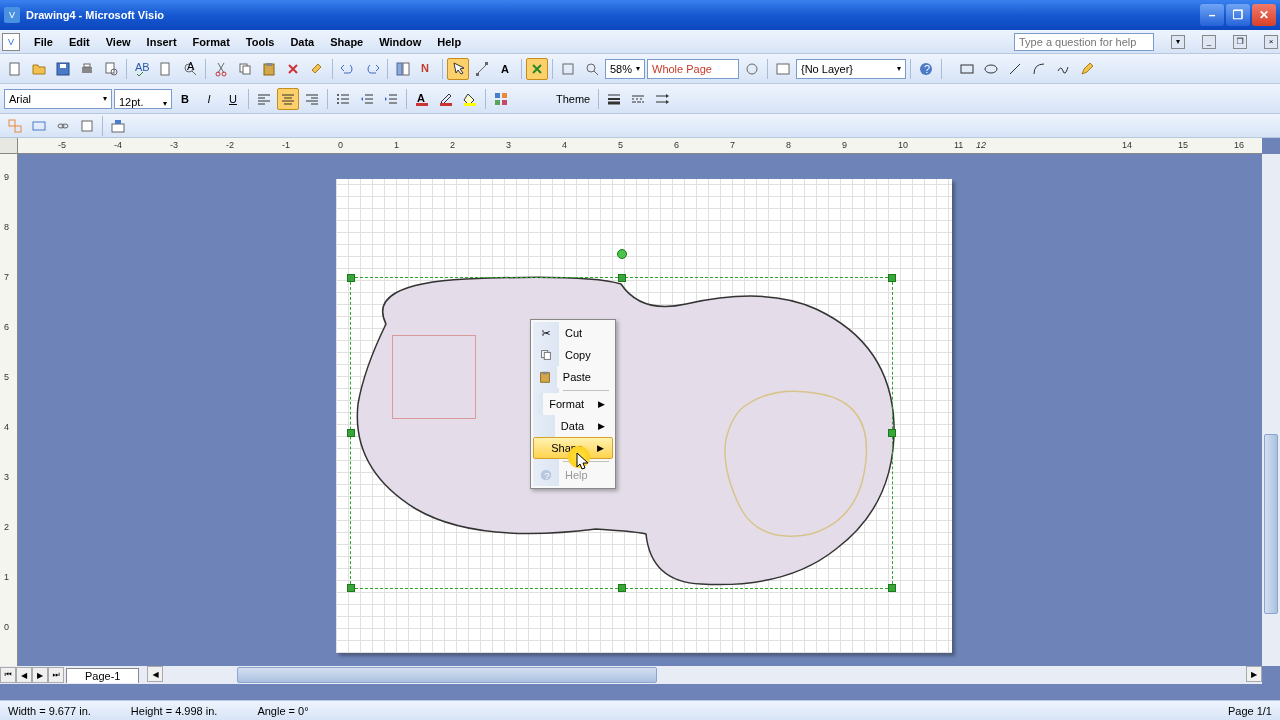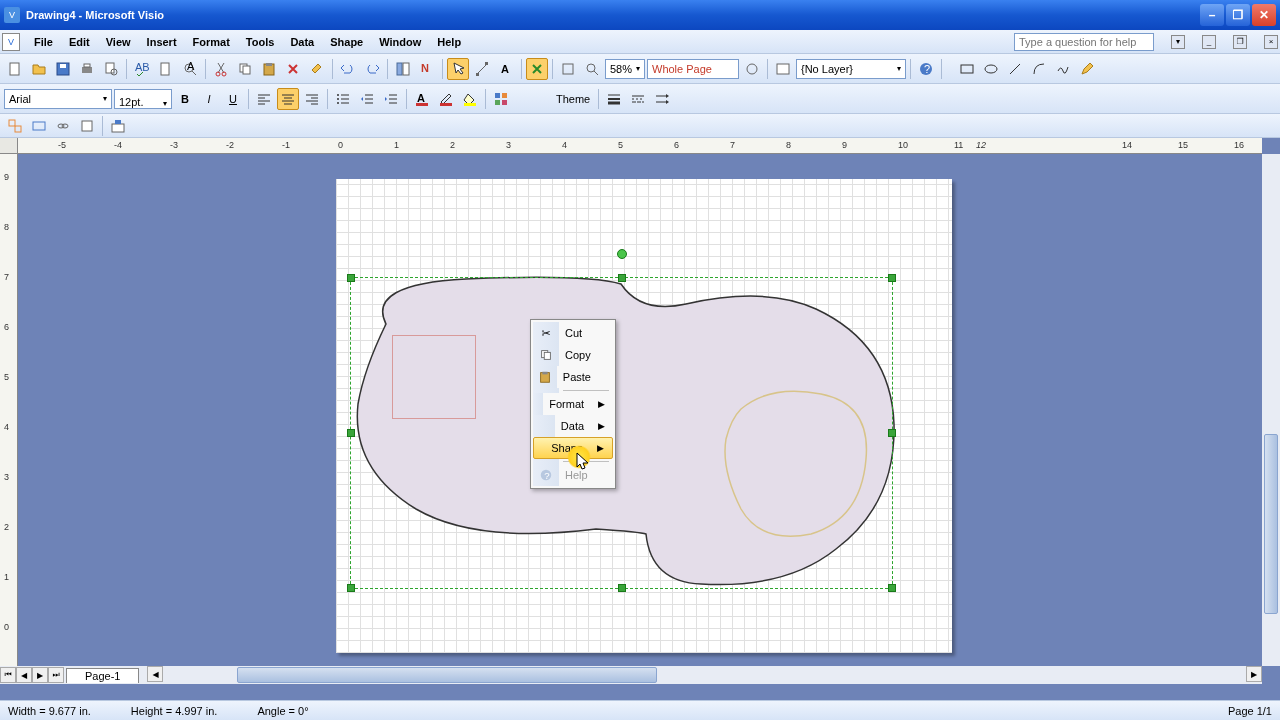--- a/index.html
+++ b/index.html
@@ -624,16 +624,16 @@
     <div class="hscroll-track">
       <div class="hscroll-btn" style="position:absolute;left:0;">◀</div>
       <div class="hscroll-thumb"></div>
       <div class="hscroll-btn" style="position:absolute;right:0;">▶</div>
     </div>
   </div>
 </div>
 
 <div class="statusbar">
   <div class="status-item">Width = 9.677 in.</div>
-  <div class="status-item">Height = 4.997 in.</div>
+  <div class="status-item">Height = 4.998 in.</div>
   <div class="status-item">Angle = 0°</div>
   <div class="status-item status-right">Page 1/1</div>
 </div>
 
 </body></html>

